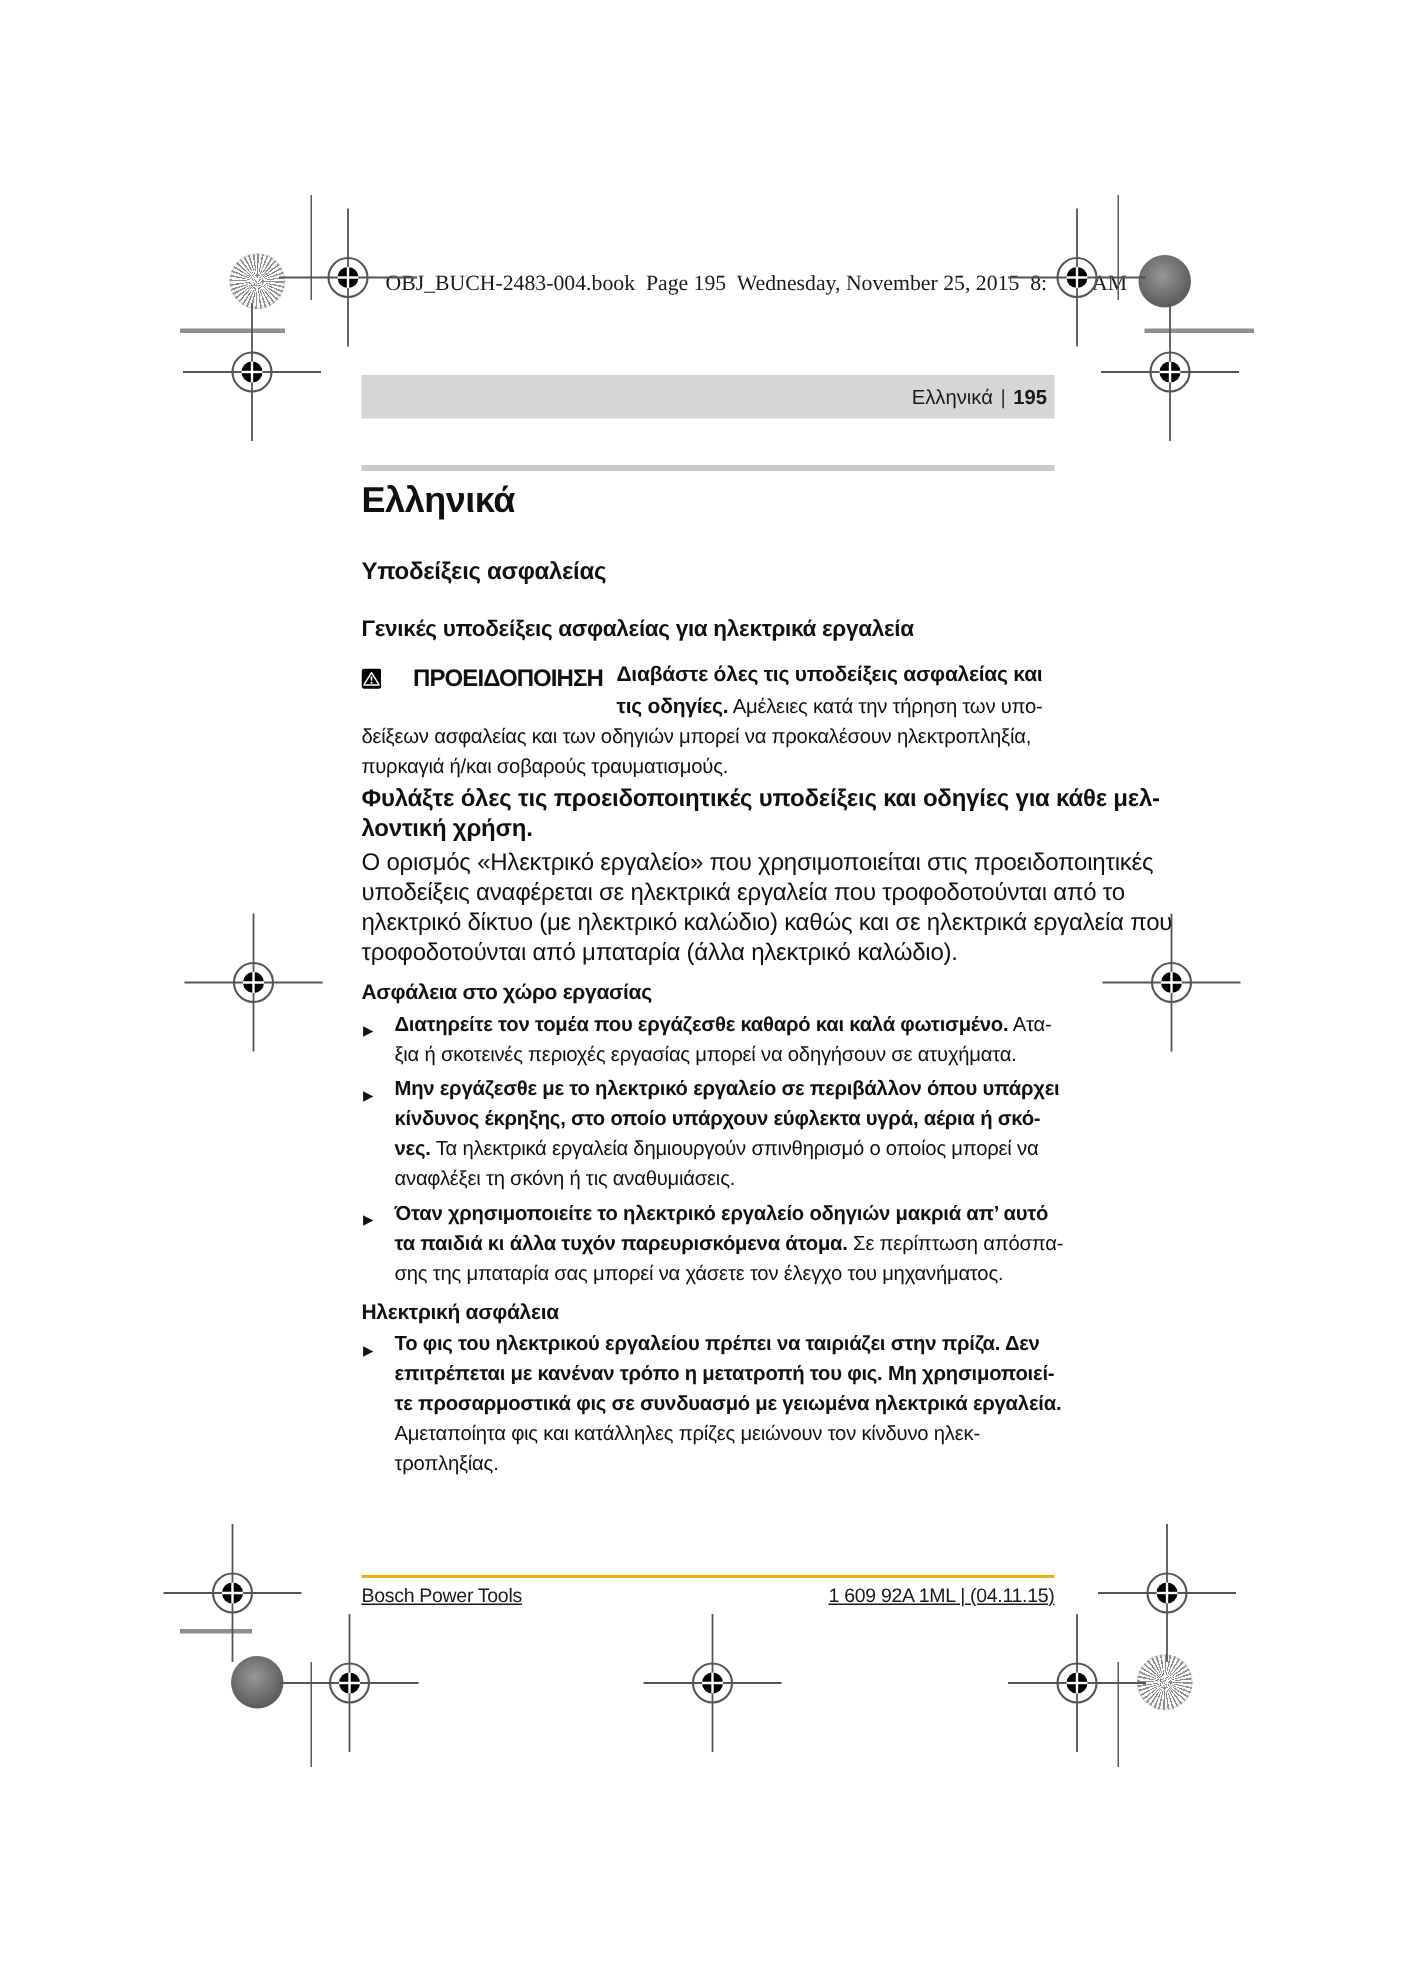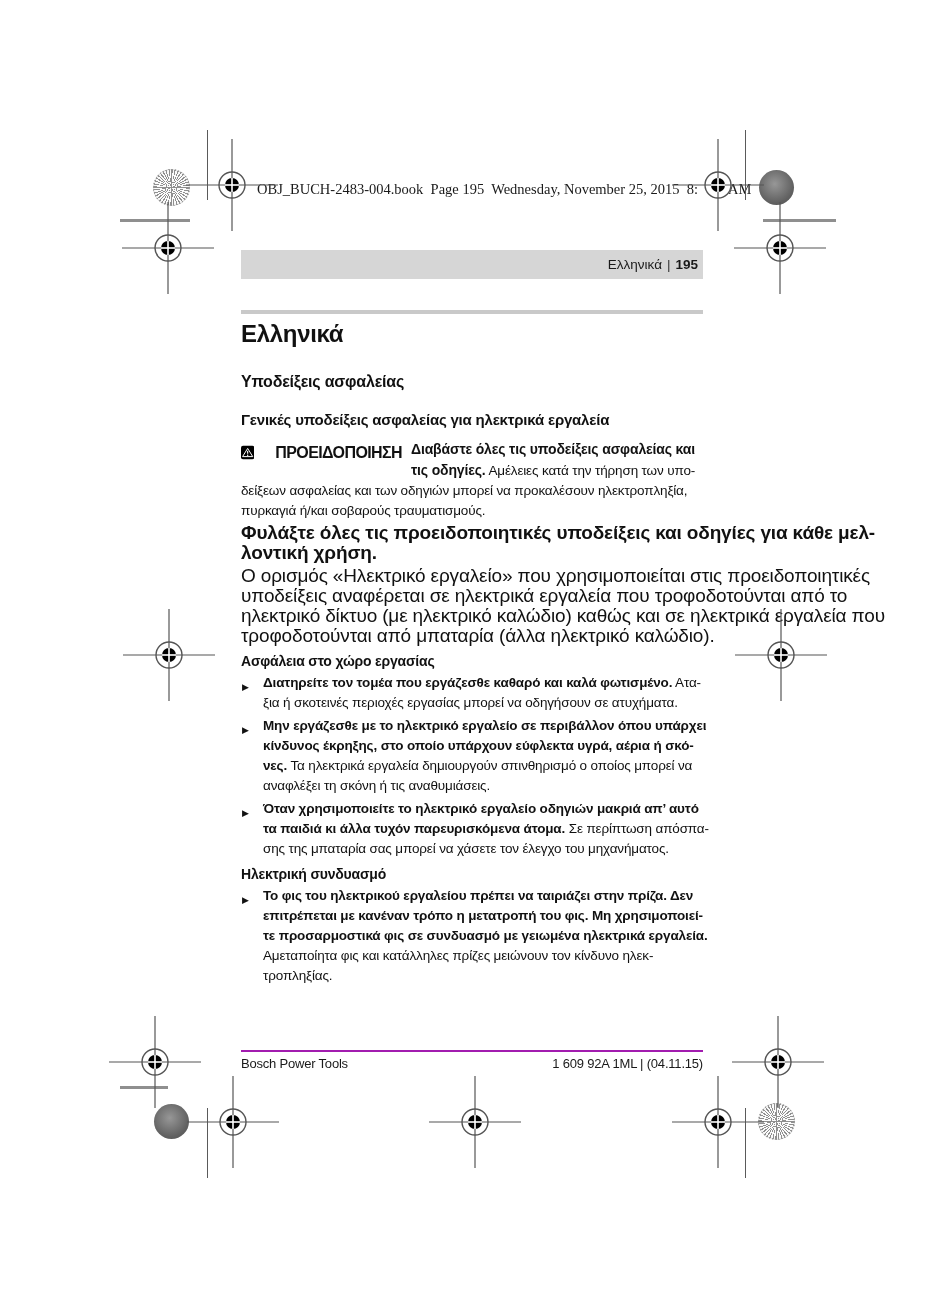--- a/index.html
+++ b/index.html
@@ -36,33 +36,33 @@
   h2{font-size:16px;line-height:24px;margin:22px 0 0;font-weight:bold;letter-spacing:-0.2px;}
   h3{font-size:15px;line-height:20px;margin:16px 0 0;font-weight:bold;letter-spacing:-0.2px;}
   h4{font-size:14px;line-height:18px;margin:6px 0 0;font-weight:bold;letter-spacing:-0.2px;}
 
   .warn{margin-top:9px;white-space:pre;font-size:13.5px;line-height:20px;letter-spacing:-0.15px;}
   .warn .b{font-weight:bold;font-size:14px;}
   .warn-badge{float:left;width:161px;height:42px;margin-right:9px;
     display:flex;align-items:flex-start;gap:21px;white-space:normal;}
   .warn-label{font-weight:bold;font-size:16px;letter-spacing:-0.6px;line-height:27px;}
 
-  .para{margin-top:3px;white-space:pre;font-size:19px;line-height:20px;letter-spacing:-0.15px;}
+  .para{margin-top:3px;white-space:pre;font-size:16px;line-height:20px;letter-spacing:-0.15px;}
   .para.bold{font-weight:bold;}
   .keep{clear:both;margin-top:2px;}
 
   .bullet{position:relative;margin-top:3px;padding-left:22px;white-space:pre;
     font-size:13.5px;line-height:20px;letter-spacing:-0.15px;}
   .bullet .bmark{position:absolute;left:1px;top:4px;font-size:9px;white-space:normal;}
   .bullet .b{font-weight:bold;}
 
   
   .footer{position:absolute;left:241px;top:1050px;width:462px;z-index:3;
-    border-top:2px solid #a21caf;padding-top:4px;display:flex;
-    justify-content:space-between;font-size:13px;letter-spacing:-0.2px;color:#1a1a1a;}
+    border-top:2px solid #eab308;padding-top:4px;display:flex;
+    justify-content:space-between;font-size:13px;letter-spacing:-0.2px;color:#1a1a1a;text-decoration:underline;}
 </style>
 </head>
 <body>
 
 <svg width="0" height="0" style="position:absolute" aria-hidden="true">
   <defs>
     <g id="regmark">
       <line x1="-46" y1="0" x2="46" y2="0" stroke="#555" stroke-width="1.2"></line>
       <line x1="0" y1="-46" x2="0" y2="46" stroke="#555" stroke-width="1.2"></line>
       <circle r="13" fill="none" stroke="#555" stroke-width="1.4"></circle>
@@ -166,21 +166,21 @@
 
   <div class="bullet"><span class="bmark">▶</span><span class="b">Μην εργάζεσθε με το ηλεκτρικό εργαλείο σε περιβάλλον όπου υπάρχει
 κίνδυνος έκρηξης, στο οποίο υπάρχουν εύφλεκτα υγρά, αέρια ή σκό-
 νες.</span><span> Τα ηλεκτρικά εργαλεία δημιουργούν σπινθηρισμό ο οποίος μπορεί να
 αναφλέξει τη σκόνη ή τις αναθυμιάσεις.</span></div>
 
   <div class="bullet"><span class="bmark">▶</span><span class="b">Όταν χρησιμοποιείτε το ηλεκτρικό εργαλείο οδηγιών μακριά απ’ αυτό
 τα παιδιά κι άλλα τυχόν παρευρισκόμενα άτομα.</span><span> Σε περίπτωση απόσπα-
 σης της μπαταρία σας μπορεί να χάσετε τον έλεγχο του μηχανήματος.</span></div>
 
-  <h4>Ηλεκτρική συνδυασμό</h4>
+  <h4>Ηλεκτρική ασφάλεια</h4>
 
   <div class="bullet"><span class="bmark">▶</span><span class="b">Το φις του ηλεκτρικού εργαλείου πρέπει να ταιριάζει στην πρίζα. Δεν
 επιτρέπεται με κανέναν τρόπο η μετατροπή του φις. Μη χρησιμοποιεί-
 τε προσαρμοστικά φις σε συνδυασμό με γειωμένα ηλεκτρικά εργαλεία.</span><span>
 Αμεταποίητα φις και κατάλληλες πρίζες μειώνουν τον κίνδυνο ηλεκ-
 τροπληξίας.</span></div>
 
 </div>
 
 <div class="footer">

